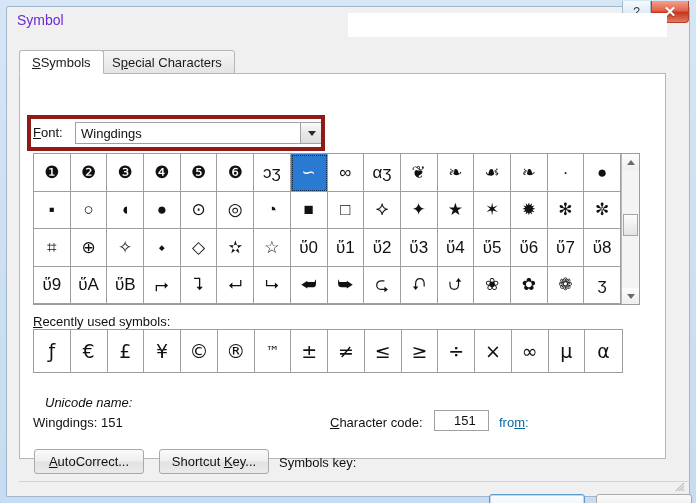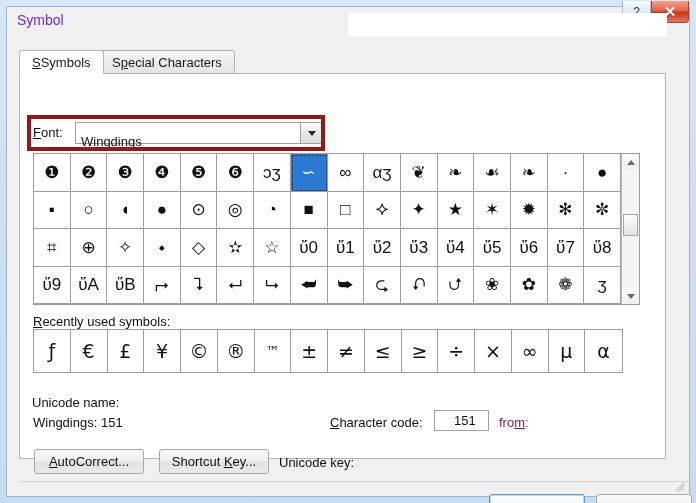--- a/index.html
+++ b/index.html
@@ -99,21 +99,21 @@
   
   .font-row{position:absolute;left:26px;top:85px;width:290px;height:22px;}
   .font-label{
     position:absolute;left:0;top:3px;font-size:13px;color:#111;
   }
   .font-combo{
     position:absolute;left:42px;top:0;width:248px;height:22px;
     border:1px solid #a0a0a0;background:#ffffff;box-sizing:border-box;
   }
   .font-combo .val{
-    position:absolute;left:5px;top:3px;font-size:13px;color:#111;margin-top:8px;
+    position:absolute;left:5px;top:3px;font-size:13px;color:#111;
   }
   .combo-arrow{
     position:absolute;right:0;top:0;width:21px;height:20px;
     border-left:1px solid #a0a0a0;
     background:linear-gradient(180deg,#fbfbfb 0%,#e8e8e8 50%,#dcdcdc 100%);
     display:flex;align-items:center;justify-content:center;
   }
   .arrow-dn{
     width:0;height:0;border-left:4px solid transparent;border-right:4px solid transparent;
     border-top:5px solid #2a2a2a;
@@ -173,30 +173,30 @@
   .rcell{
     border-right:1px solid #9f9f9f;
     display:flex;align-items:center;justify-content:center;
     font-size:19px;color:#111;box-sizing:border-box;
     font-family:"DejaVu Sans", sans-serif;
   }
   .rcell:last-child{border-right:none;}
   .rcell.small{font-size:14px;}
 
   
-  .uni-label{position:absolute;left:25px;top:358px;font-size:13px;color:#111;}
+  .uni-label{position:absolute;left:38px;top:358px;font-size:13px;color:#111;font-style:italic;}
   .uni-value{position:absolute;left:26px;top:378px;font-size:13px;color:#111;}
 
   .charcode-label{position:absolute;left:323px;top:378px;font-size:13px;color:#111;}
   .charcode-input{
     position:absolute;left:427px;top:373px;width:55px;height:21px;
     border:1px solid #a0a0a0;background:#ffffff;box-sizing:border-box;
     font-size:13px;color:#111;padding:2px 0 0 19px;
   }
-  .from-label{position:absolute;left:492px;top:378px;font-size:13px;color:#701a75;}
+  .from-label{position:absolute;left:492px;top:378px;font-size:13px;color:#0369a1;}
   .from-combo{
     position:absolute;left:527px;top:372px;width:143px;height:23px;
     border:1px solid #a0a0a0;background:#ffffff;box-sizing:border-box;
   }
   .from-combo .val{position:absolute;left:6px;top:3px;font-size:13px;color:#111;}
 
   
   .btn{
     position:absolute;box-sizing:border-box;
     border:1px solid #a9a9a9;border-radius:3px;
@@ -370,21 +370,21 @@
       <div class="charcode-label"><u>C</u>haracter code:</div>
       <div class="charcode-input">151</div>
       <div class="from-label">fro<u>m</u>:</div>
 
       <div class="btn btn-autocorrect">
           <span><u>A</u>utoCorrect...</span>
         </div>
       <div class="btn btn-shortcut">
           <span>Shortcut <u>K</u>ey...</span>
         </div>
-      <div class="shortcut-text">Unicode key:</div>
+      <div class="shortcut-text">Symbols key:</div>
 
       <div class="sep"></div>
       <div class="btn btn-insert">
           <span><u>I</u>nsert</span>
         </div>
       <div class="btn btn-cancel">Cancel</div>
 
       <svg class="resize-grip" viewBox="0 0 12 12">
         <path d="M11 3 L3 11 M11 6 L6 11 M11 9 L9 11" stroke="#8a8a8a" stroke-width="1.2" fill="none"></path>
       </svg>

